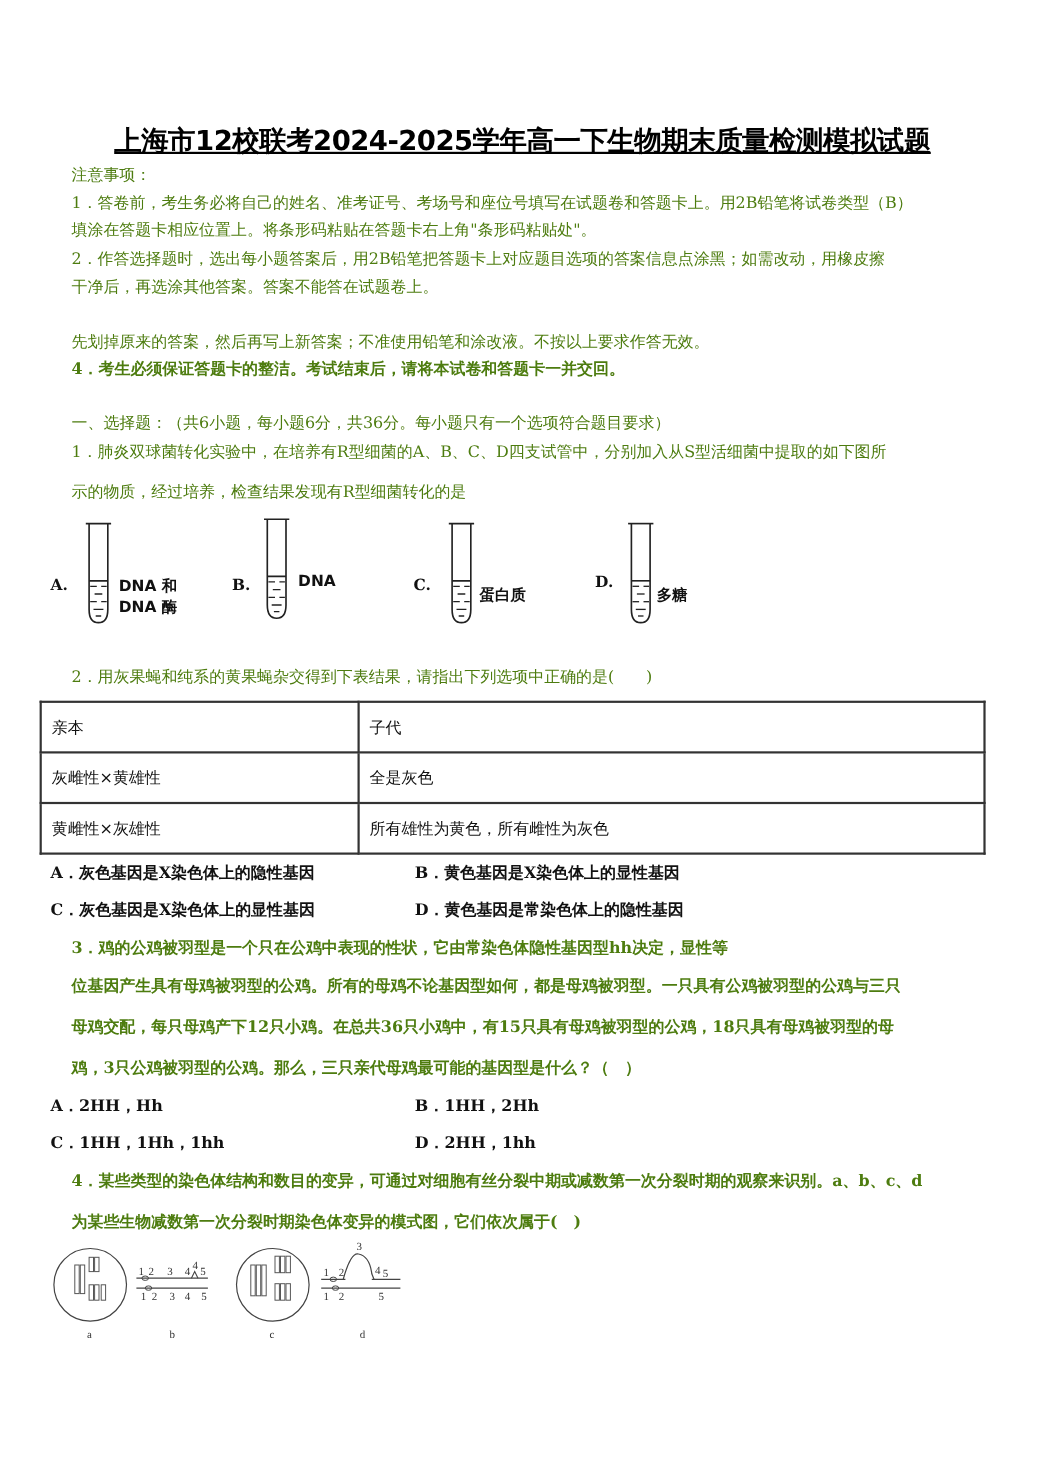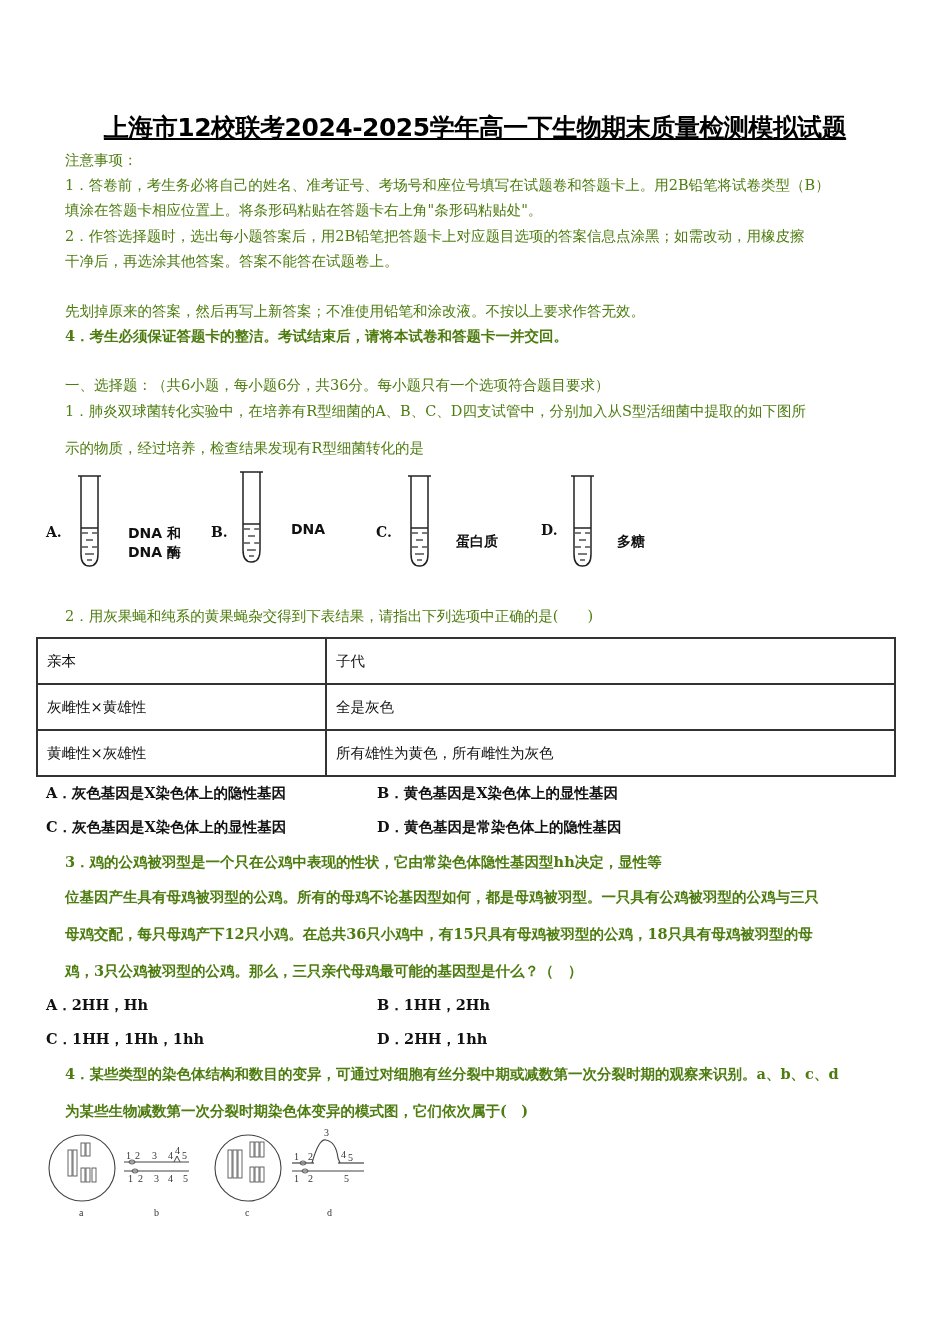--- a/index.html
+++ b/index.html
@@ -10,21 +10,21 @@
            font-family: "DejaVu Sans", "Liberation Sans", sans-serif; font-weight: bold;
            font-size: 25px; letter-spacing: -0.5px; color: #000; text-decoration: underline; }
   .line { position: absolute; left: 38px; font-size: 14.5px; line-height: 20px; white-space: nowrap; color: #4d7c0f; margin-left: 27px; }
   .notice { font-size: 14.5px; }
   .q { font-size: 14.5px; }
   .bold { font-weight: bold; }
   .tubes { position: absolute; left: 46px; top: 470px; width: 620px; height: 100px; }
   .tube-opt { position: absolute; top: 0; height: 100px; }
   .tube-letter { position: absolute; top: 54px; font-size: 14px; font-weight: bold; }
   .tube-label { position: absolute; font-family: "DejaVu Sans", "Liberation Sans", sans-serif;
-                font-size: 14px; line-height: 19px; font-weight: bold; white-space: nowrap; margin-left: 20px; }
+                font-size: 14px; line-height: 19px; font-weight: bold; white-space: nowrap; }
   table.gen { position: absolute; left: 36px; top: 637px; width: 860px; border-collapse: collapse; }
   table.gen td { border: 2px solid #333; height: 44px; padding: 0 0 0 9px; vertical-align: middle;
                  font-size: 14.5px; }
   table.gen td:first-child { width: 278px; border-radius: 23px; }
   .opt { position: absolute; font-size: 14.5px; white-space: nowrap; font-weight: bold; }
   .figs { position: absolute; left: 44px; top: 1128px; width: 330px; height: 95px; }
 </style>
 </head>
 <body>
 

